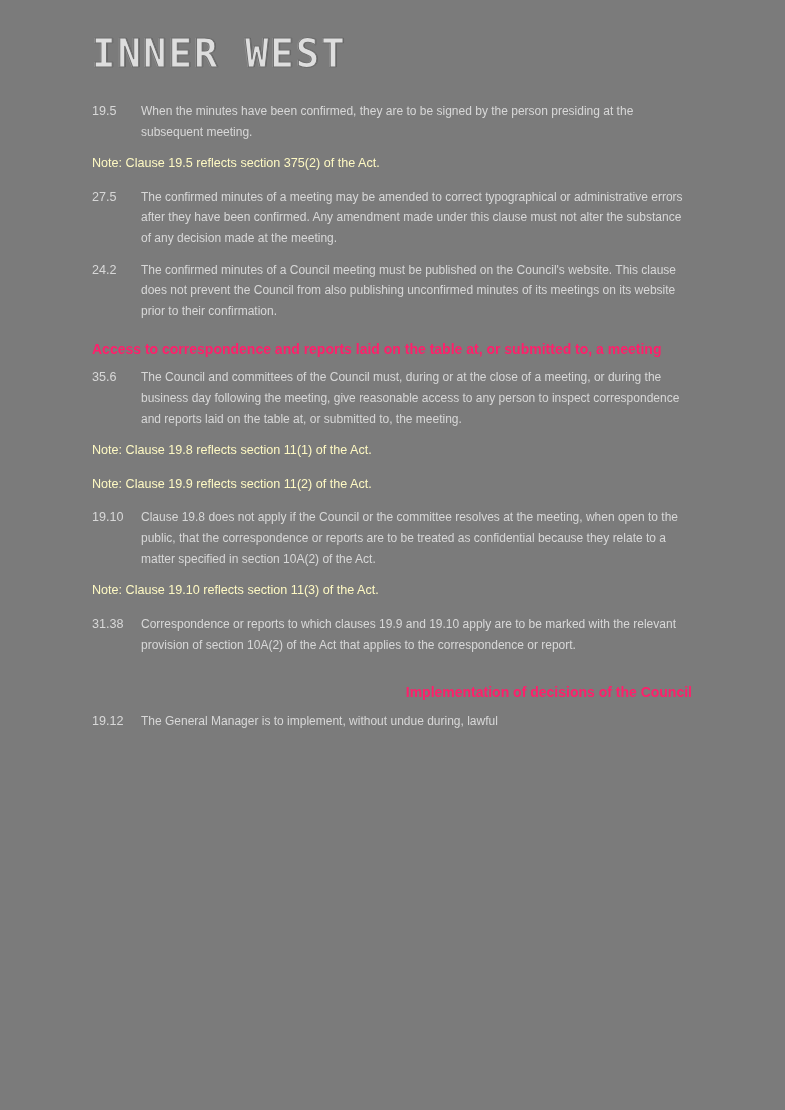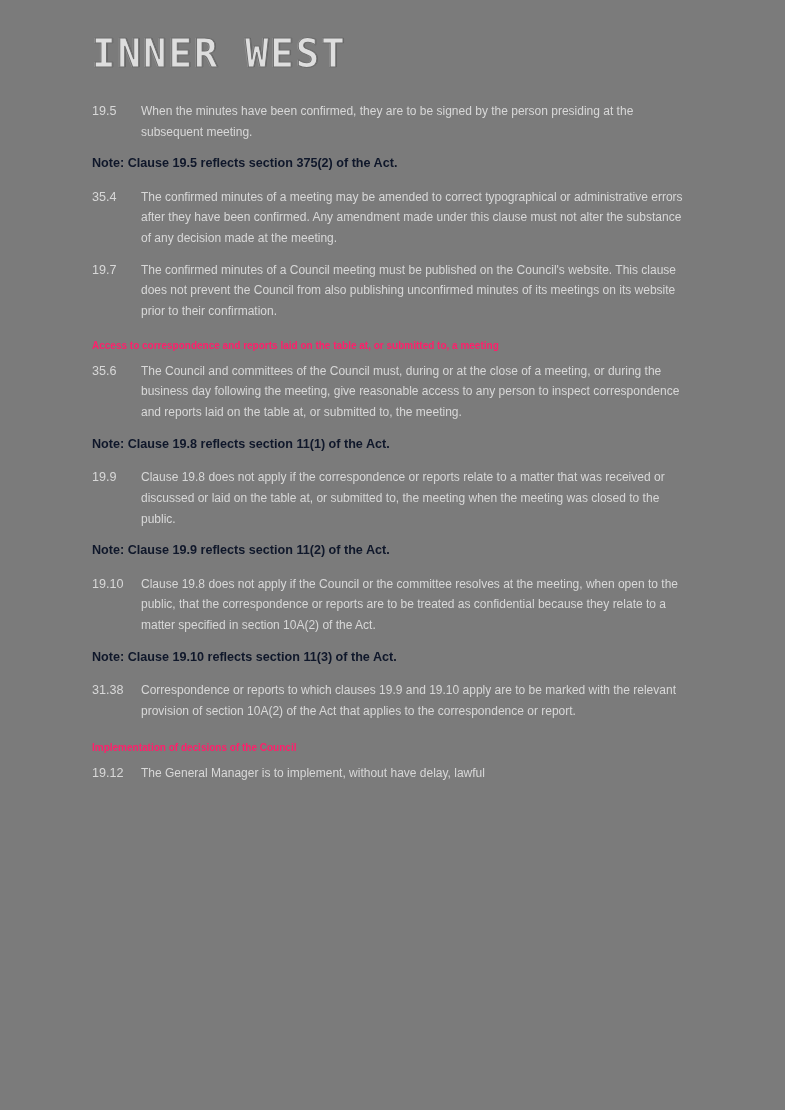--- a/index.html
+++ b/index.html
@@ -49,35 +49,36 @@
     line-height: 1.72;
   }
   .clause-text {
     flex: 1 1 auto;
     font-size: 12px;
     color: #d8d8d8;
     line-height: 1.72;
   }
   .note {
     font-size: 12.6px;
-    font-weight: bold;
-    color: #0f172a;
+    font-weight: normal;
+    color: #fef9c3;
     line-height: 1.72;
     margin-bottom: 12px;
   }
   .heading {
-    font-size: 10px;
+    font-size: 14px;
     font-weight: bold;
     color: #ff1f6b;
     line-height: 1.62;
     margin-top: 16px;
     margin-bottom: 7px;
   }
   .heading.spaced {
-    margin-top: 18px;
+    margin-top: 26px;
+    text-align: right;
   }
   .footer-title {
     position: absolute;
     left: 92px;
     top: 1012px;
     font-size: 9.5px;
     color: #8e8e8e;
     letter-spacing: 0.2px;
   }
   .page-number {
@@ -97,51 +98,47 @@
 
     <div class="logo">INNER WEST</div>
 
     <div id="blocks">
         <div class="clause">
           <div class="clause-num">19.5</div>
           <div class="clause-text">When the minutes have been confirmed, they are to be signed by the person presiding at the subsequent meeting.</div>
         </div>
         <div class="note">Note: Clause 19.5 reflects section 375(2) of the Act.</div>
         <div class="clause">
-          <div class="clause-num">35.4</div>
+          <div class="clause-num">27.5</div>
           <div class="clause-text">The confirmed minutes of a meeting may be amended to correct typographical or administrative errors after they have been confirmed. Any amendment made under this clause must not alter the substance of any decision made at the meeting.</div>
         </div>
         <div class="clause">
-          <div class="clause-num">19.7</div>
+          <div class="clause-num">24.2</div>
           <div class="clause-text">The confirmed minutes of a Council meeting must be published on the Council's website. This clause does not prevent the Council from also publishing unconfirmed minutes of its meetings on its website prior to their confirmation.</div>
         </div>
         <div class="heading">Access to correspondence and reports laid on the table at, or submitted to, a meeting</div>
         <div class="clause">
           <div class="clause-num">35.6</div>
           <div class="clause-text">The Council and committees of the Council must, during or at the close of a meeting, or during the business day following the meeting, give reasonable access to any person to inspect correspondence and reports laid on the table at, or submitted to, the meeting.</div>
         </div>
         <div class="note">Note: Clause 19.8 reflects section 11(1) of the Act.</div>
-        <div class="clause">
-          <div class="clause-num">19.9</div>
-          <div class="clause-text">Clause 19.8 does not apply if the correspondence or reports relate to a matter that was received or discussed or laid on the table at, or submitted to, the meeting when the meeting was closed to the public.</div>
-        </div>
         <div class="note">Note: Clause 19.9 reflects section 11(2) of the Act.</div>
         <div class="clause">
           <div class="clause-num">19.10</div>
           <div class="clause-text">Clause 19.8 does not apply if the Council or the committee resolves at the meeting, when open to the public, that the correspondence or reports are to be treated as confidential because they relate to a matter specified in section 10A(2) of the Act.</div>
         </div>
         <div class="note">Note: Clause 19.10 reflects section 11(3) of the Act.</div>
         <div class="clause">
           <div class="clause-num">31.38</div>
           <div class="clause-text">Correspondence or reports to which clauses 19.9 and 19.10 apply are to be marked with the relevant provision of section 10A(2) of the Act that applies to the correspondence or report.</div>
         </div>
         <div class="heading spaced">Implementation of decisions of the Council</div>
         <div class="clause">
           <div class="clause-num">19.12</div>
-          <div class="clause-text">The General Manager is to implement, without have delay, lawful</div>
+          <div class="clause-text">The General Manager is to implement, without undue during, lawful</div>
         </div>
       </div>
 
   </div>
 
   <div class="footer-title">Code of Meeting Practice</div>
   <div class="page-number">60</div>
 
 </div>
 

